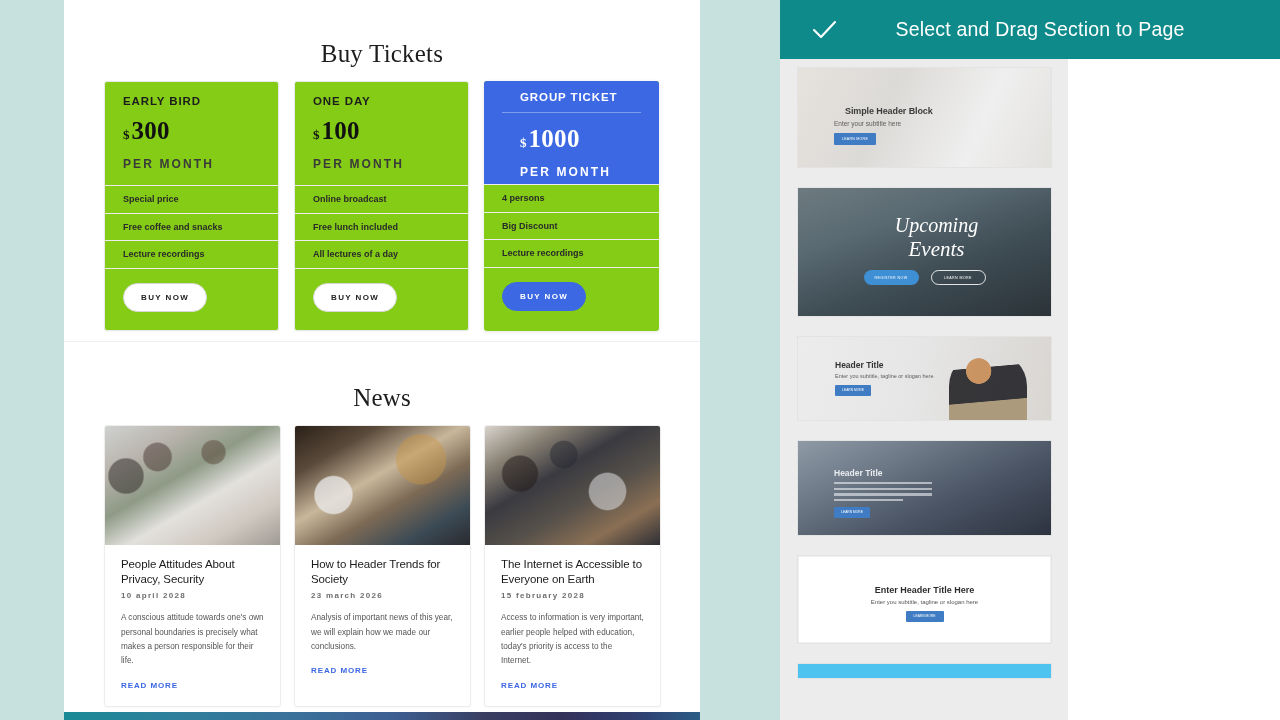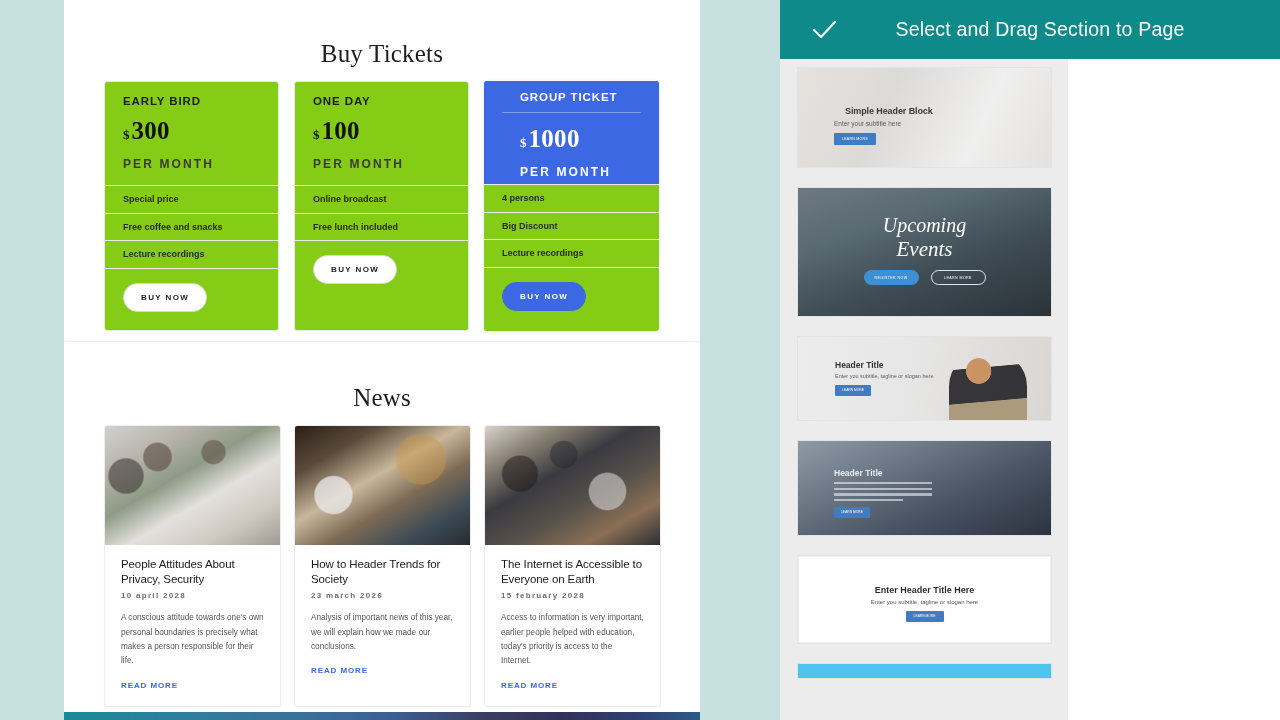--- a/index.html
+++ b/index.html
@@ -134,21 +134,21 @@
   .t1 .ph { position:absolute; }
   .t1-t { left: 47px; top: 38px; font-size: 9px; font-weight: 700; color: #3a3a3a; letter-spacing:-.1px;}
   .t1-s { left: 36px; top: 52px; font-size: 6.5px; color: #5d5d5d; }
   .t1-b { left: 36px; top: 65px; width: 42px; height: 12px; background: #3f7cc4; border-radius: 1px; }
   .t1-b span { font-size: 3.5px; color:#fff; display:block; text-align:center; line-height:12px; letter-spacing:.3px;}
 
   
   .t2 { height: 128px; background: linear-gradient(160deg,#6d7a80 0%,#5a6a72 30%,#3f4d55 60%,#2b3338 100%); }
   .t2-title {
     position: absolute; width: 100%; top: 26px; text-align: center; color: #fff;
-    font-family: "Liberation Serif", serif; line-height: 1.15;
+    font-family: "Liberation Serif", serif; line-height: 1.15; margin-left: 12px;
   }
   .t2-title i { display:block; font-size: 20px; font-style: italic; }
   .t2-title b { display:block; font-size: 21px; font-weight: 400; font-style: italic; }
   .t2-btns { position: absolute; width:100%; top: 82px; display:flex; justify-content:center; gap:12px; }
   .t2-btns div { width: 55px; height: 15px; border-radius: 9px; font-size:3.6px; color:#fff;
     display:flex;align-items:center;justify-content:center;letter-spacing:.4px;}
   .t2-b1 { background:#3f8fd4; }
   .t2-b2 { background: transparent; border:1px solid rgba(255,255,255,.85); }
 
   
@@ -228,20 +228,21 @@
         <div class="pc-head">
           <div class="pc-plan">ONE DAY</div>
           <div class="pc-price">
             <span class="pc-cur">$</span>
             <span class="pc-num">100</span>
           </div>
           <div class="pc-per">PER MONTH</div>
         </div>
         <div class="pc-feat">Online broadcast</div>
         <div class="pc-feat">Free lunch included</div>
+        <div class="pc-feat">All lectures of a day</div>
         <div class="pc-btnwrap">
           <span class="pc-btn">BUY NOW</span>
         </div>
       </div>
 
       <div class="price-card featured">
         <div class="pc-head">
           <div class="pc-plan">GROUP TICKET</div>
           <div class="pc-price">
             <span class="pc-cur">$</span>

